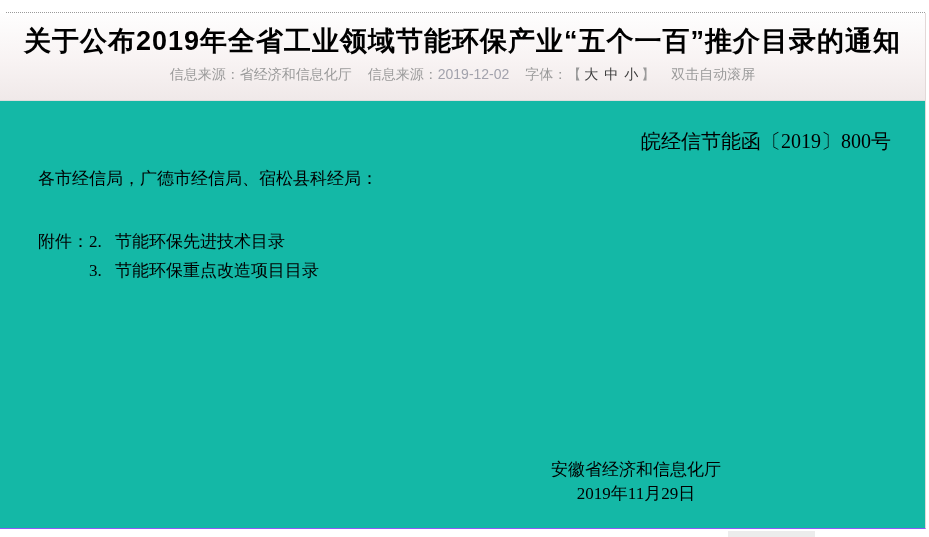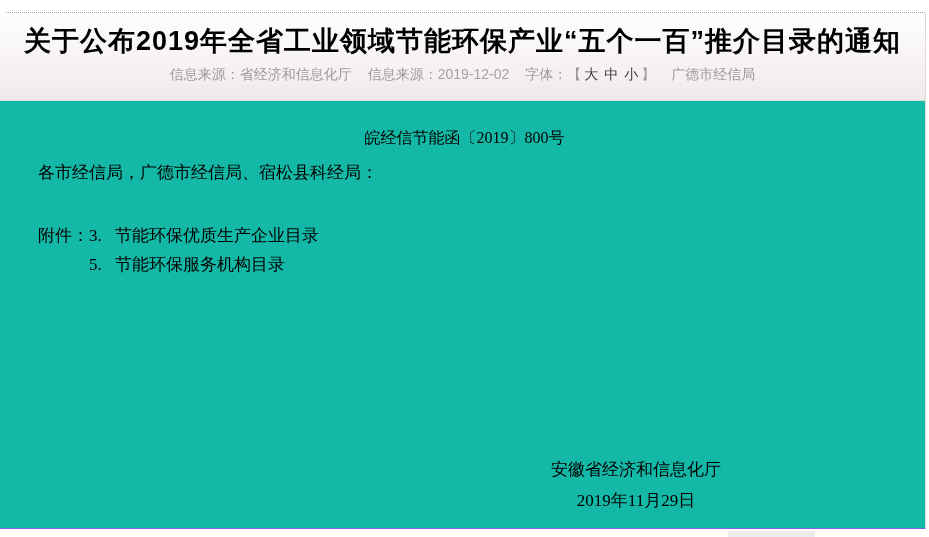--- a/index.html
+++ b/index.html
@@ -58,22 +58,22 @@
     cursor: pointer;
     text-decoration: none;
   }
 
   .doc-body {
     padding: 0 34px 0 38px;
     font-size: 17px;
   }
   .doc-number {
     margin-top: 27px;
-    text-align: center;
-    font-size: 16px;
+    text-align: right;
+    font-size: 20px;
   }
   .salutation {
     margin-top: 14px;
     line-height: 20px;
   }
   .main-paragraph {
     margin-top: 11px;
     text-indent: 2em;
     line-height: 30px;
     text-align: justify;
@@ -93,21 +93,21 @@
     font-family: "Liberation Serif", serif;
   }
 
   .sign-block {
     position: absolute;
     top: 460px;
     right: 208px;
     text-align: center;
   }
   .sign-org { font-size: 17px; line-height: 19px; }
-  .sign-date { font-size: 17px; line-height: 19px; margin-top: 12px; }
+  .sign-date { font-size: 17px; line-height: 19px; margin-top: 5px; }
 
   .footer-chip {
     position: absolute;
     left: 728px; top: 531px;
     width: 87px; height: 6px;
     background: #ececec;
   }
 </style>
 </head>
 <body>
@@ -118,36 +118,36 @@
 
   <div class="sheet">
 
     <div class="doc-header">
       <div class="page-title">关于公布2019年全省工业领域节能环保产业“五个一百”推介目录的通知</div>
 
       <div class="meta-bar">
         <span class="seg"><span>信息来源：</span><span>省经济和信息化厅</span></span>
         <span class="seg"><span>信息来源：</span><span class="meta-date">2019-12-02</span></span>
         <span class="seg"><span>字体：</span><span>【</span><span class="font-size-link">大</span><span class="font-size-link">中</span><span class="font-size-link">小</span><span>】</span></span>
-        <span class="seg">广德市经信局</span>
+        <span class="seg">双击自动滚屏</span>
       </div>
     </div>
 
     <div class="doc-body">
 
       <div class="doc-number">皖经信节能函〔2019〕800号</div>
 
       <div class="salutation">各市经信局，广德市经信局、宿松县科经局：</div>
 
 
       <div class="attachments">
         <div class="att-label">附件：</div>
         <div class="att-items">
-          <div class="att-item"><span class="att-num">3.</span><span>节能环保优质生产企业目录</span></div>
-          <div class="att-item"><span class="att-num">5.</span><span>节能环保服务机构目录</span></div>
+          <div class="att-item"><span class="att-num">2.</span><span>节能环保先进技术目录</span></div>
+          <div class="att-item"><span class="att-num">3.</span><span>节能环保重点改造项目目录</span></div>
         </div>
       </div>
 
     </div>
   </div>
 
   <div class="sign-block">
     <div class="sign-org">安徽省经济和信息化厅</div>
     <div class="sign-date">2019年11月29日</div>
   </div>

